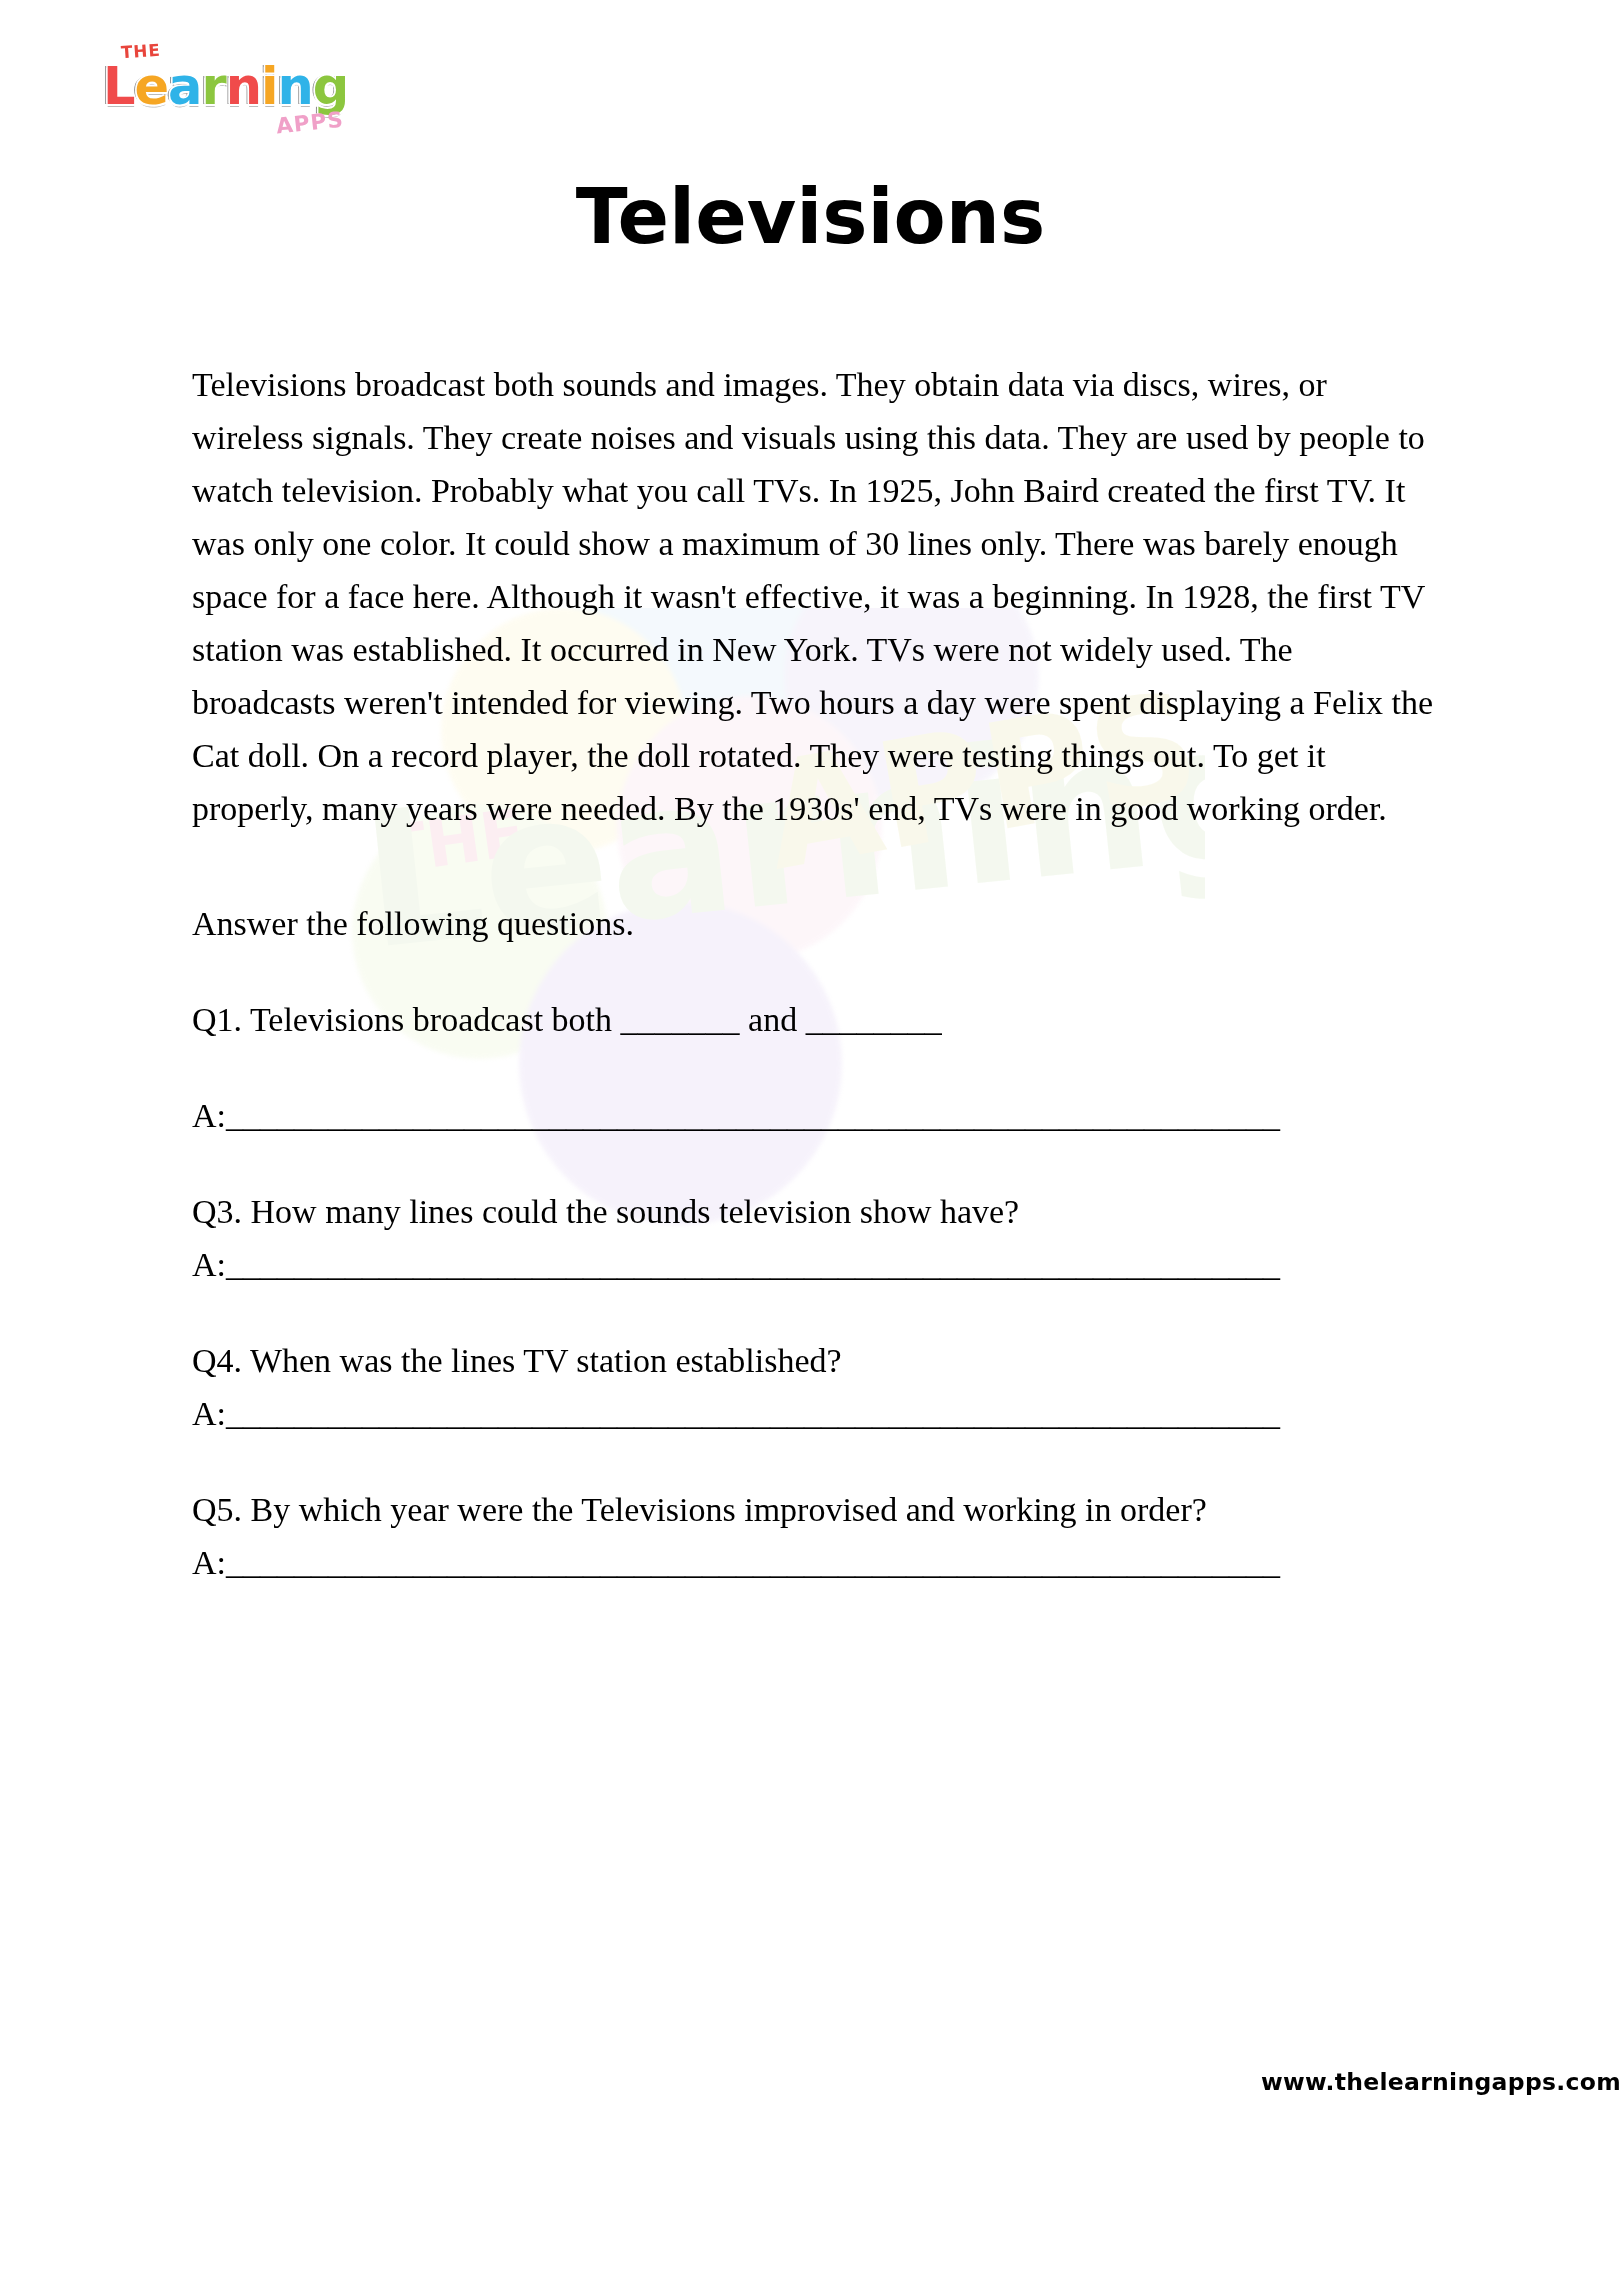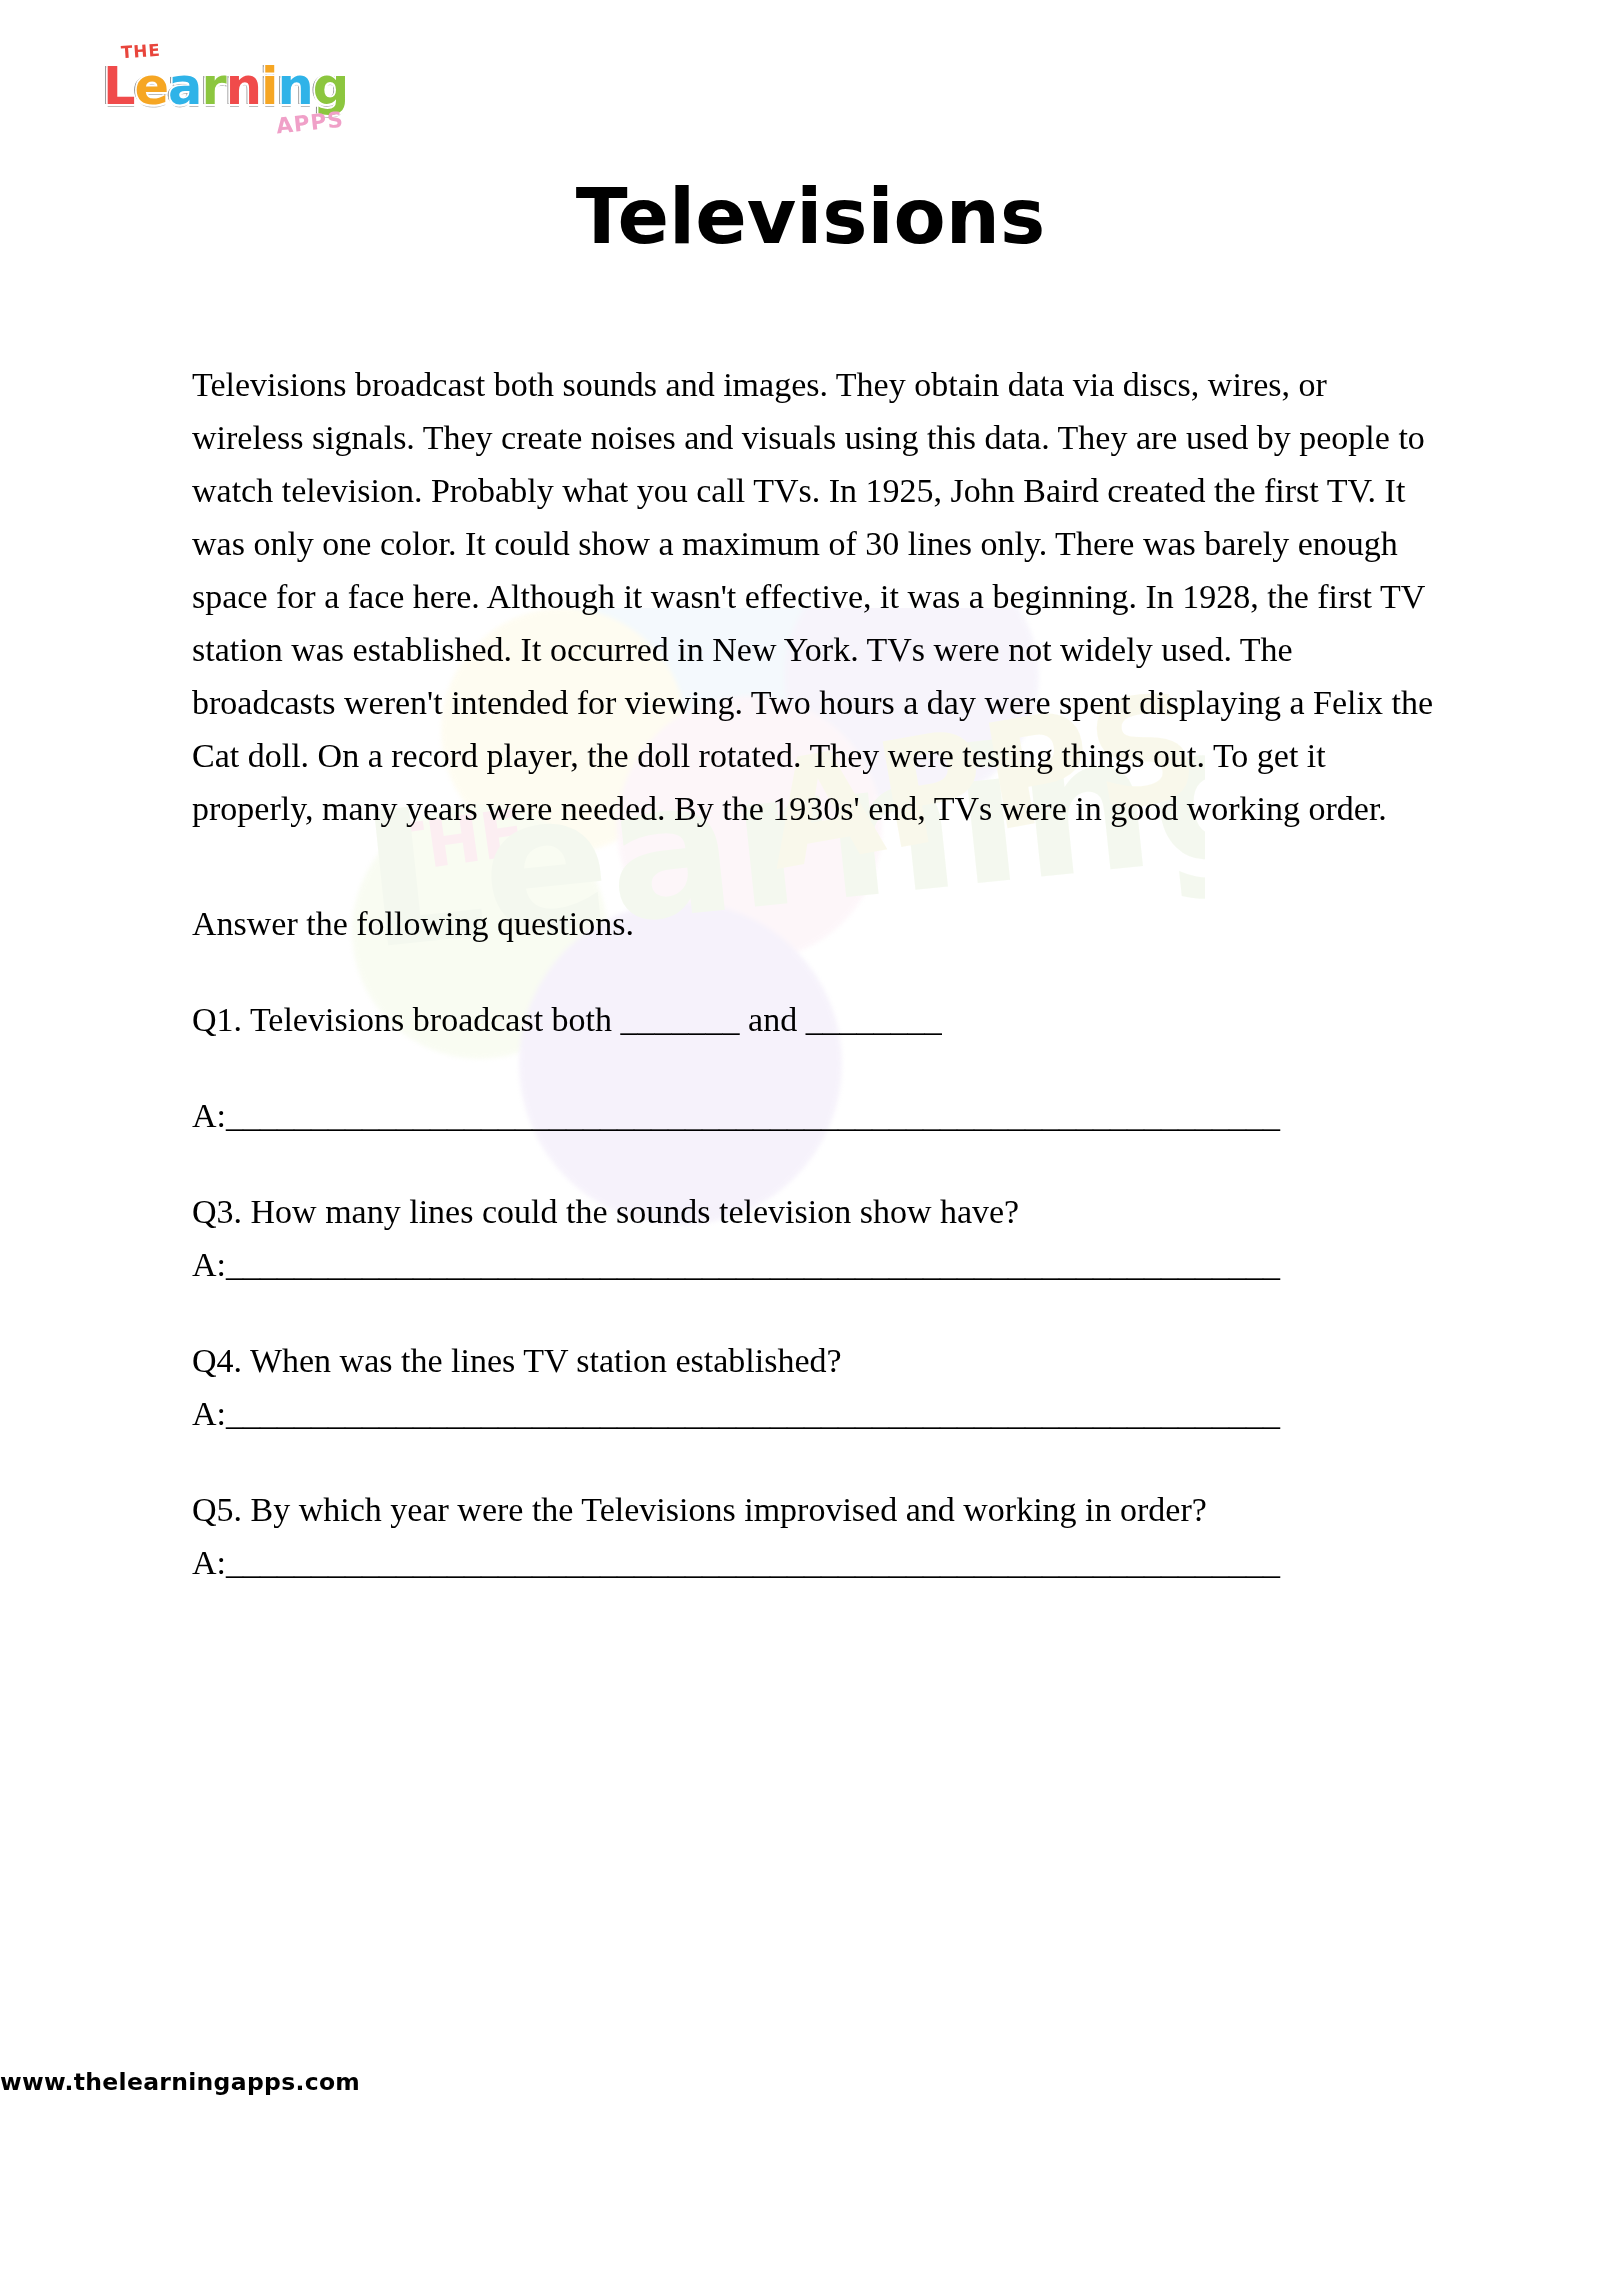--- a/index.html
+++ b/index.html
@@ -139,21 +139,21 @@
     display: block;
     white-space: nowrap;
     overflow: hidden;
   }
 
   .footer {
     position: absolute;
     left: 0;
     right: 0;
     top: 2068px;
-    text-align: left;
+    text-align: right;
     font-family: "DejaVu Sans", sans-serif;
     font-weight: bold;
     font-size: 23.5px;
     letter-spacing: 0.3px;
   }
 </style>
 </head>
 <body>
 
 <div class="page">

